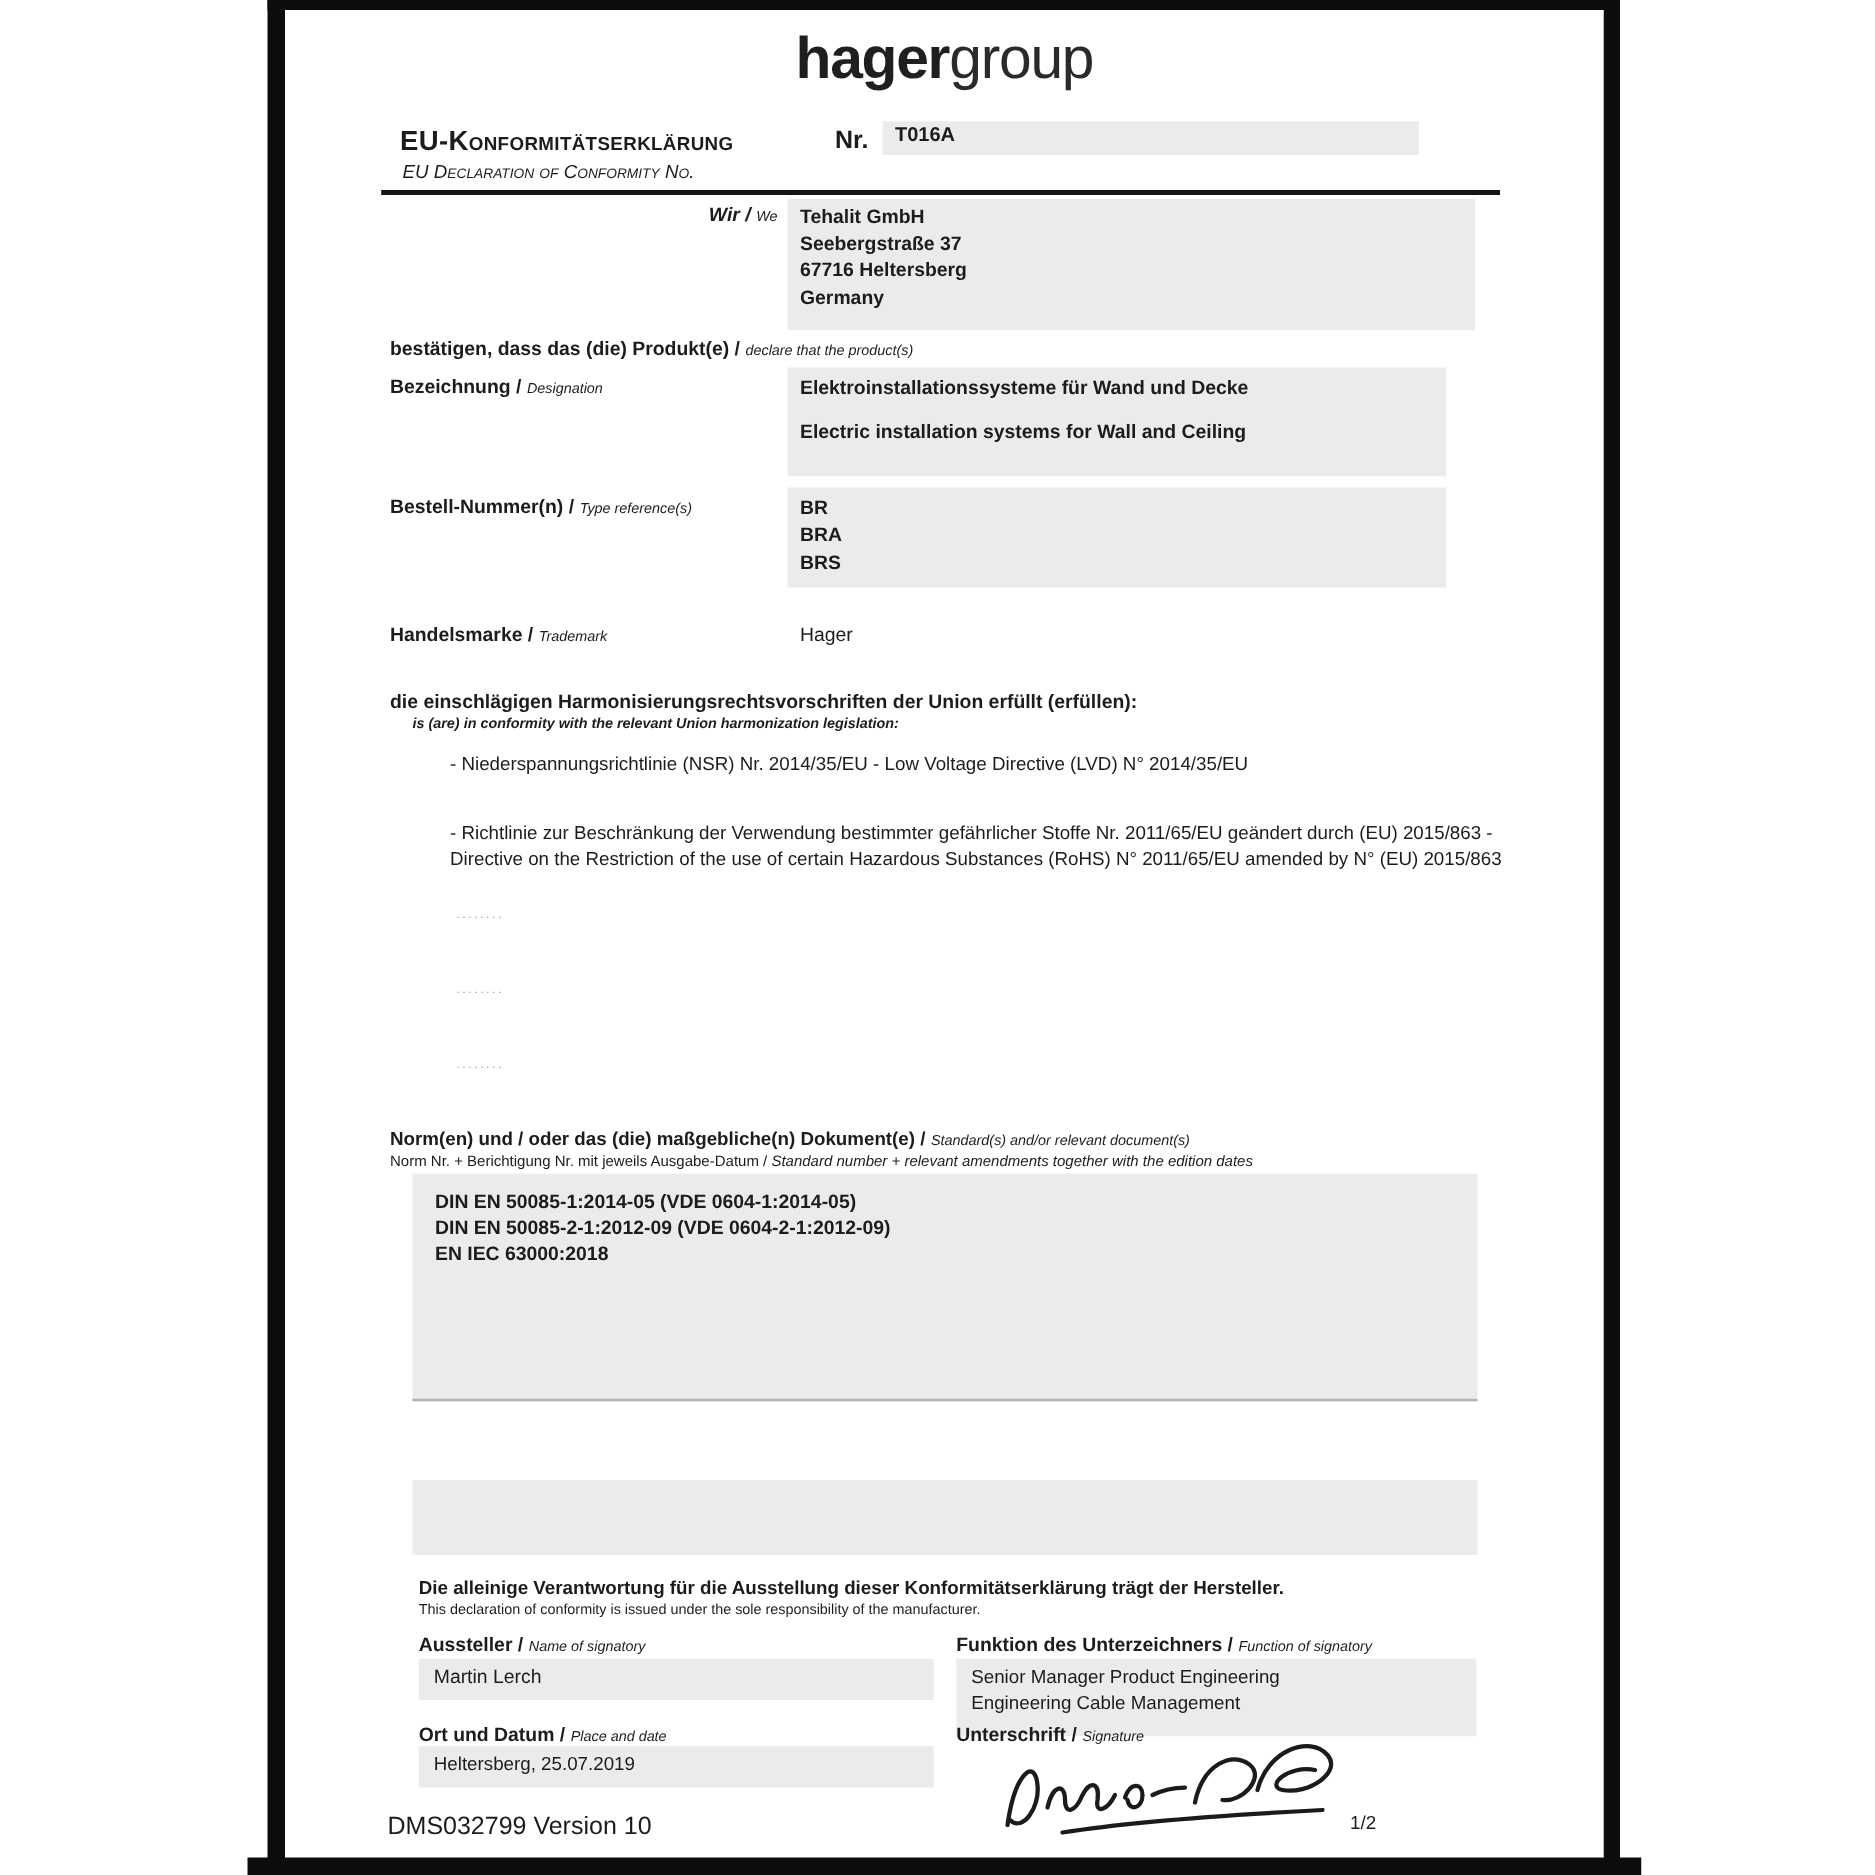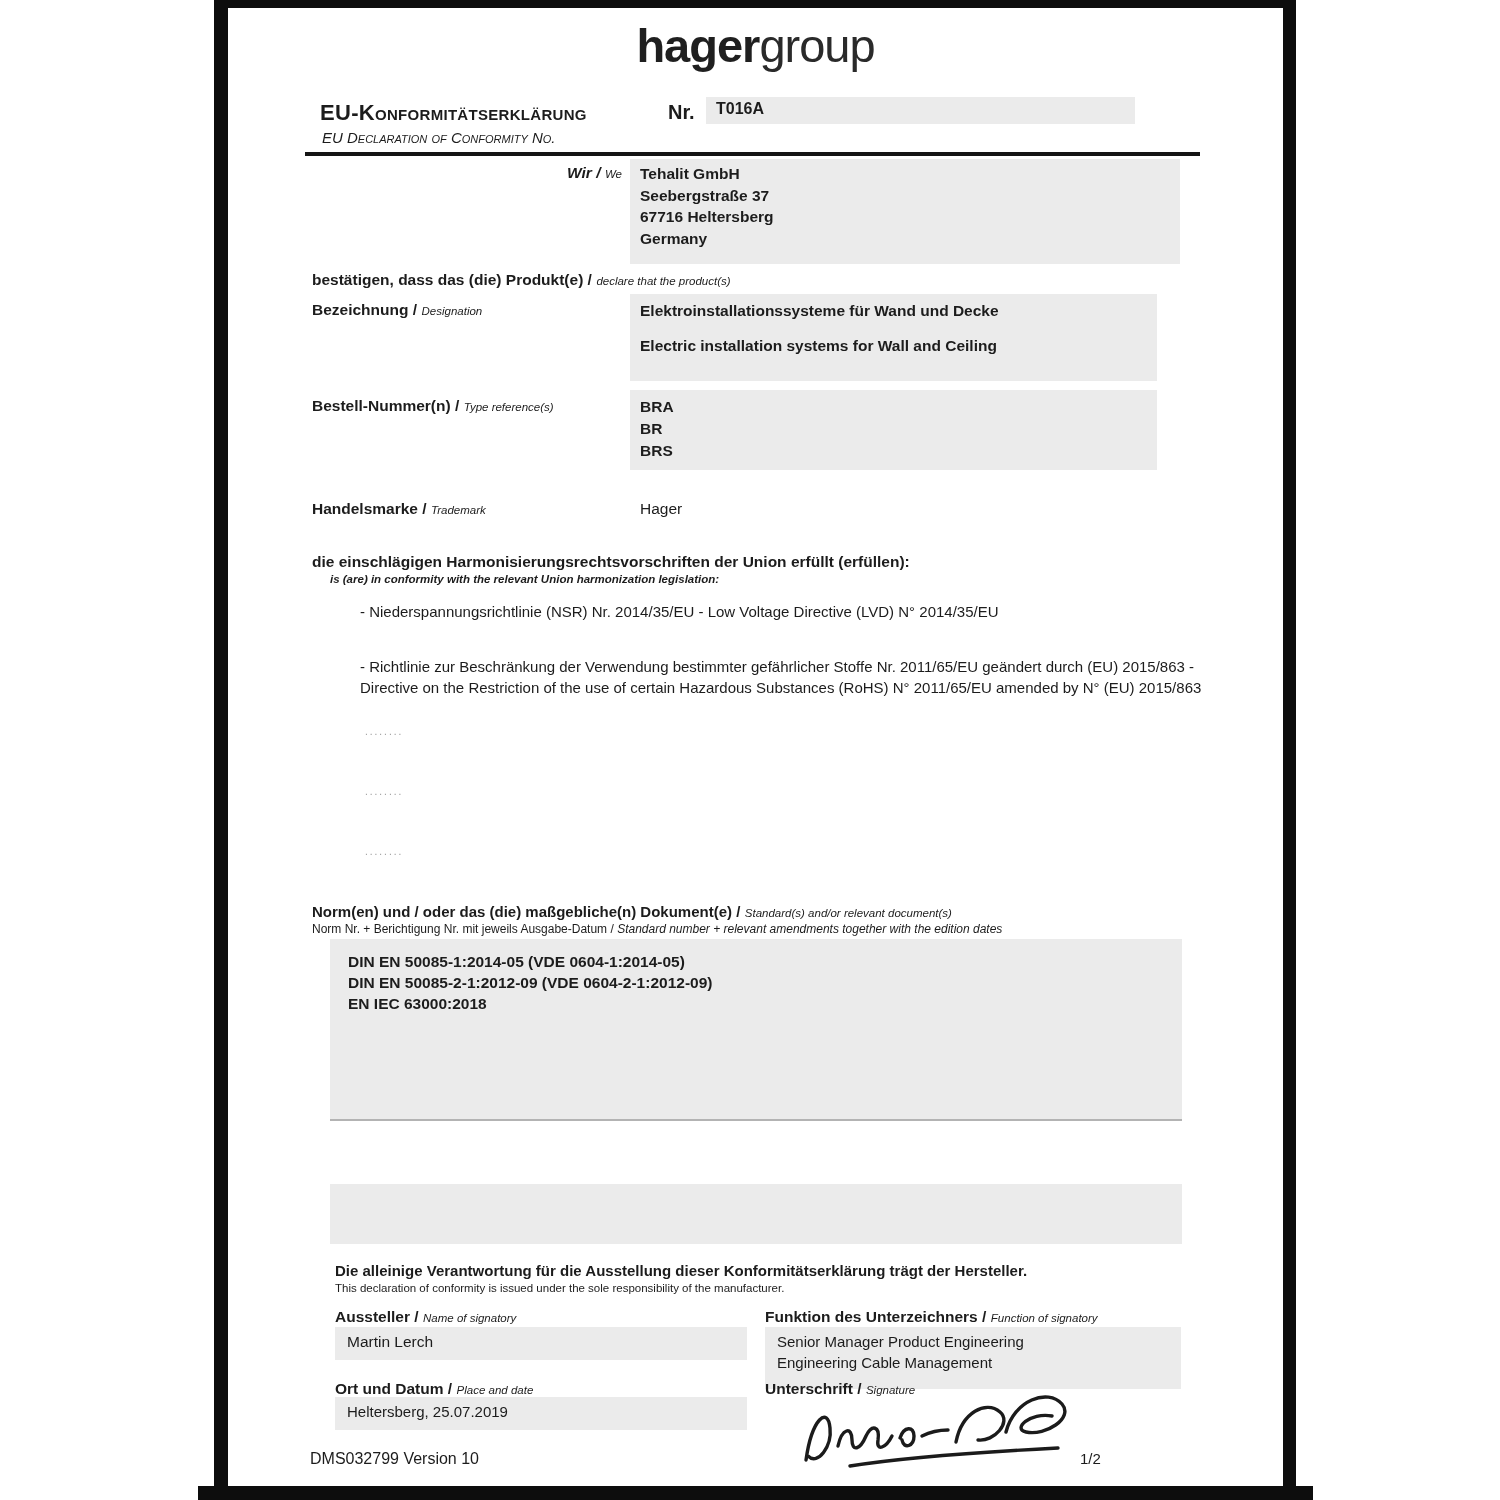--- a/index.html
+++ b/index.html
@@ -81,22 +81,22 @@
     <div class="bold-line" style="position:absolute; left:10px; top:8px;">Elektroinstallationssysteme für Wand und Decke</div>
     <div class="bold-line" style="position:absolute; left:10px; top:43px;">Electric installation systems for Wall and Ceiling</div>
   </div>
 
   <div class="abs" style="left:312px; top:397px; white-space:nowrap;">
     <span class="lbl-de">Bestell-Nummer(n) /</span>
     <span class="lbl-en">Type reference(s)</span>
   </div>
   <div class="abs field" style="left:630px; top:390px; width:527px; height:80px;">
     <div style="padding:6px 0 0 10px; line-height:22px;">
+      <div class="bold-line">BR</div>
       <div class="bold-line">BRA</div>
-      <div class="bold-line">BR</div>
       <div class="bold-line">BRS</div>
     </div>
   </div>
 
   <div class="abs" style="left:312px; top:500px; white-space:nowrap;">
     <span class="lbl-de">Handelsmarke /</span>
     <span class="lbl-en">Trademark</span>
   </div>
   <div class="abs reg-line" style="left:640px; top:500px;">Hager</div>
 
@@ -166,16 +166,16 @@
   <svg class="abs sig-svg" style="left:790px; top:1378px;" width="290" height="100" viewBox="0 0 290 100">
     <path d="M16 82 C 22 40, 38 28, 40 50 C 42 68, 28 88, 18 78"></path>
     <path d="M48 68 C 52 50, 62 48, 62 62 C 62 74, 70 72, 76 58 C 82 46, 90 48, 88 62 C 86 74, 96 70, 102 58"></path>
     <path d="M110 60 C 114 48, 124 48, 124 58 C 124 68, 114 72, 112 62"></path>
     <path d="M132 58 C 140 54, 150 52, 158 52"></path>
     <path d="M166 64 C 172 34, 196 22, 210 34 C 222 44, 204 64, 188 62"></path>
     <path d="M216 54 C 224 22, 258 10, 272 26 C 284 40, 256 58, 236 54 C 222 51, 240 34, 262 38"></path>
     <path d="M60 88 C 110 80, 190 74, 268 70"></path>
   </svg>
 
-  <div class="abs reg-line" style="left:310px; top:1450px; font-size:16px;">DMS032799 Version 10</div>
+  <div class="abs reg-line" style="left:310px; top:1450px; font-size:20px;">DMS032799 Version 10</div>
   <div class="abs reg-line" style="left:1080px; top:1450px; font-size:15px;">1/2</div>
 
 </div>
 
 </body></html>

